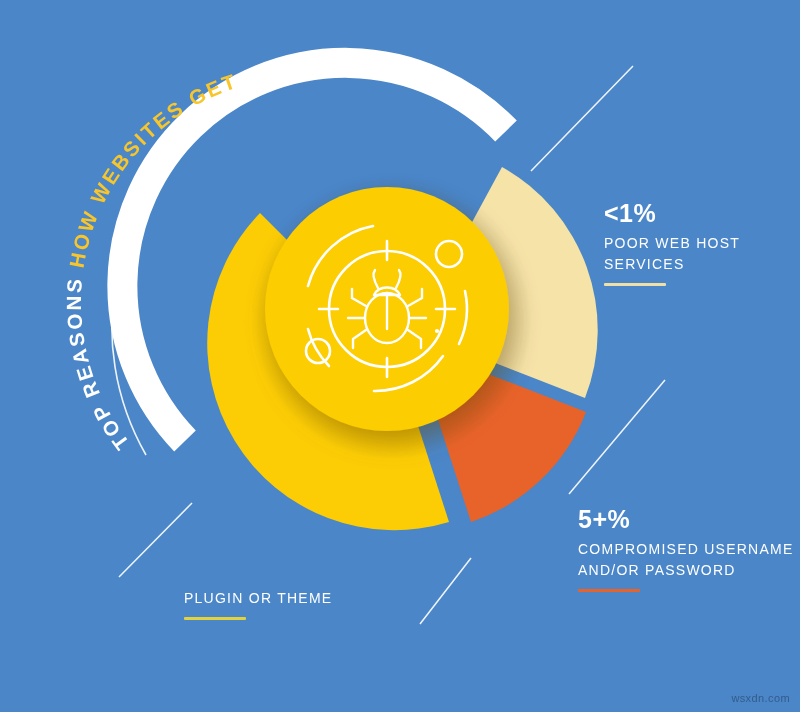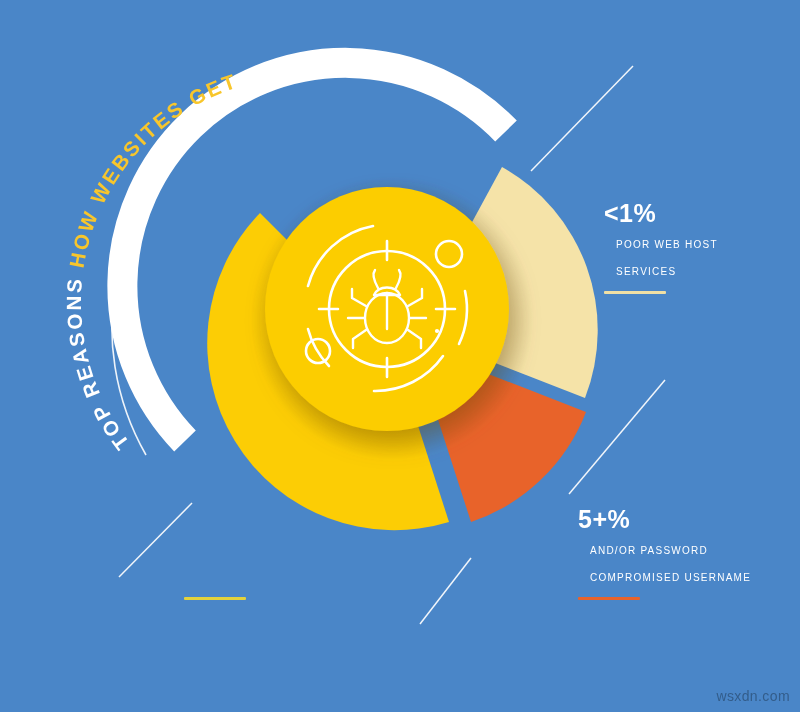--- a/index.html
+++ b/index.html
@@ -25,42 +25,42 @@
   }
   .label-pct {
     font-size: 25px;
     font-weight: bold;
     letter-spacing: 0.5px;
     line-height: 1.05;
     margin: 0 0 7px 0;
     white-space: nowrap;
   }
   .label-desc {
-    font-size: 10px;
+    font-size: 14px;
     letter-spacing: 1.25px;
     line-height: 1.45;
-    margin: 12px;
+    margin: 0;
     text-transform: uppercase;
     white-space: nowrap;
   }
   .label-rule {
     margin-top: 9px;
     width: 62px;
     height: 3px;
     border-radius: 1px;
   }
   #lbl-host   { left: 604px; top: 200px; }
   #lbl-cred   { left: 578px; top: 506px; }
   #lbl-plugin { left: 184px; top: 588px; }
 
   #watermark {
     position: absolute;
     right: 10px;
     bottom: 8px;
-    font-size: 14px;
+    font-size: 11px;
     color: #2b4f76;
     letter-spacing: 0.4px;
     opacity: 0.75;
   }
 </style>
 </head>
 <body>
 
 <div id="stage">
 
@@ -160,24 +160,25 @@
 
   <div class="label-block" id="lbl-host">
     <p class="label-pct">&lt;1%</p>
     <p class="label-desc">POOR WEB HOST</p>
     <p class="label-desc">SERVICES</p>
     <div class="label-rule" style="background:#f0e0a5"></div>
   </div>
 
   <div class="label-block" id="lbl-cred">
     <p class="label-pct">5+%</p>
+    <p class="label-desc">COMPROMISED USERNAME</p>
     <p class="label-desc">AND/OR PASSWORD</p>
-    <p class="label-desc">COMPROMISED USERNAME</p>
     <div class="label-rule" style="background:#e8632a"></div>
   </div>
 
   <div class="label-block" id="lbl-plugin">
+    <p class="label-desc">PLUGIN OR THEME</p>
     <div class="label-rule" style="background:#e3d23c"></div>
   </div>
 
   <div id="watermark">wsxdn.com</div>
 
 </div>
 
 </body></html>

